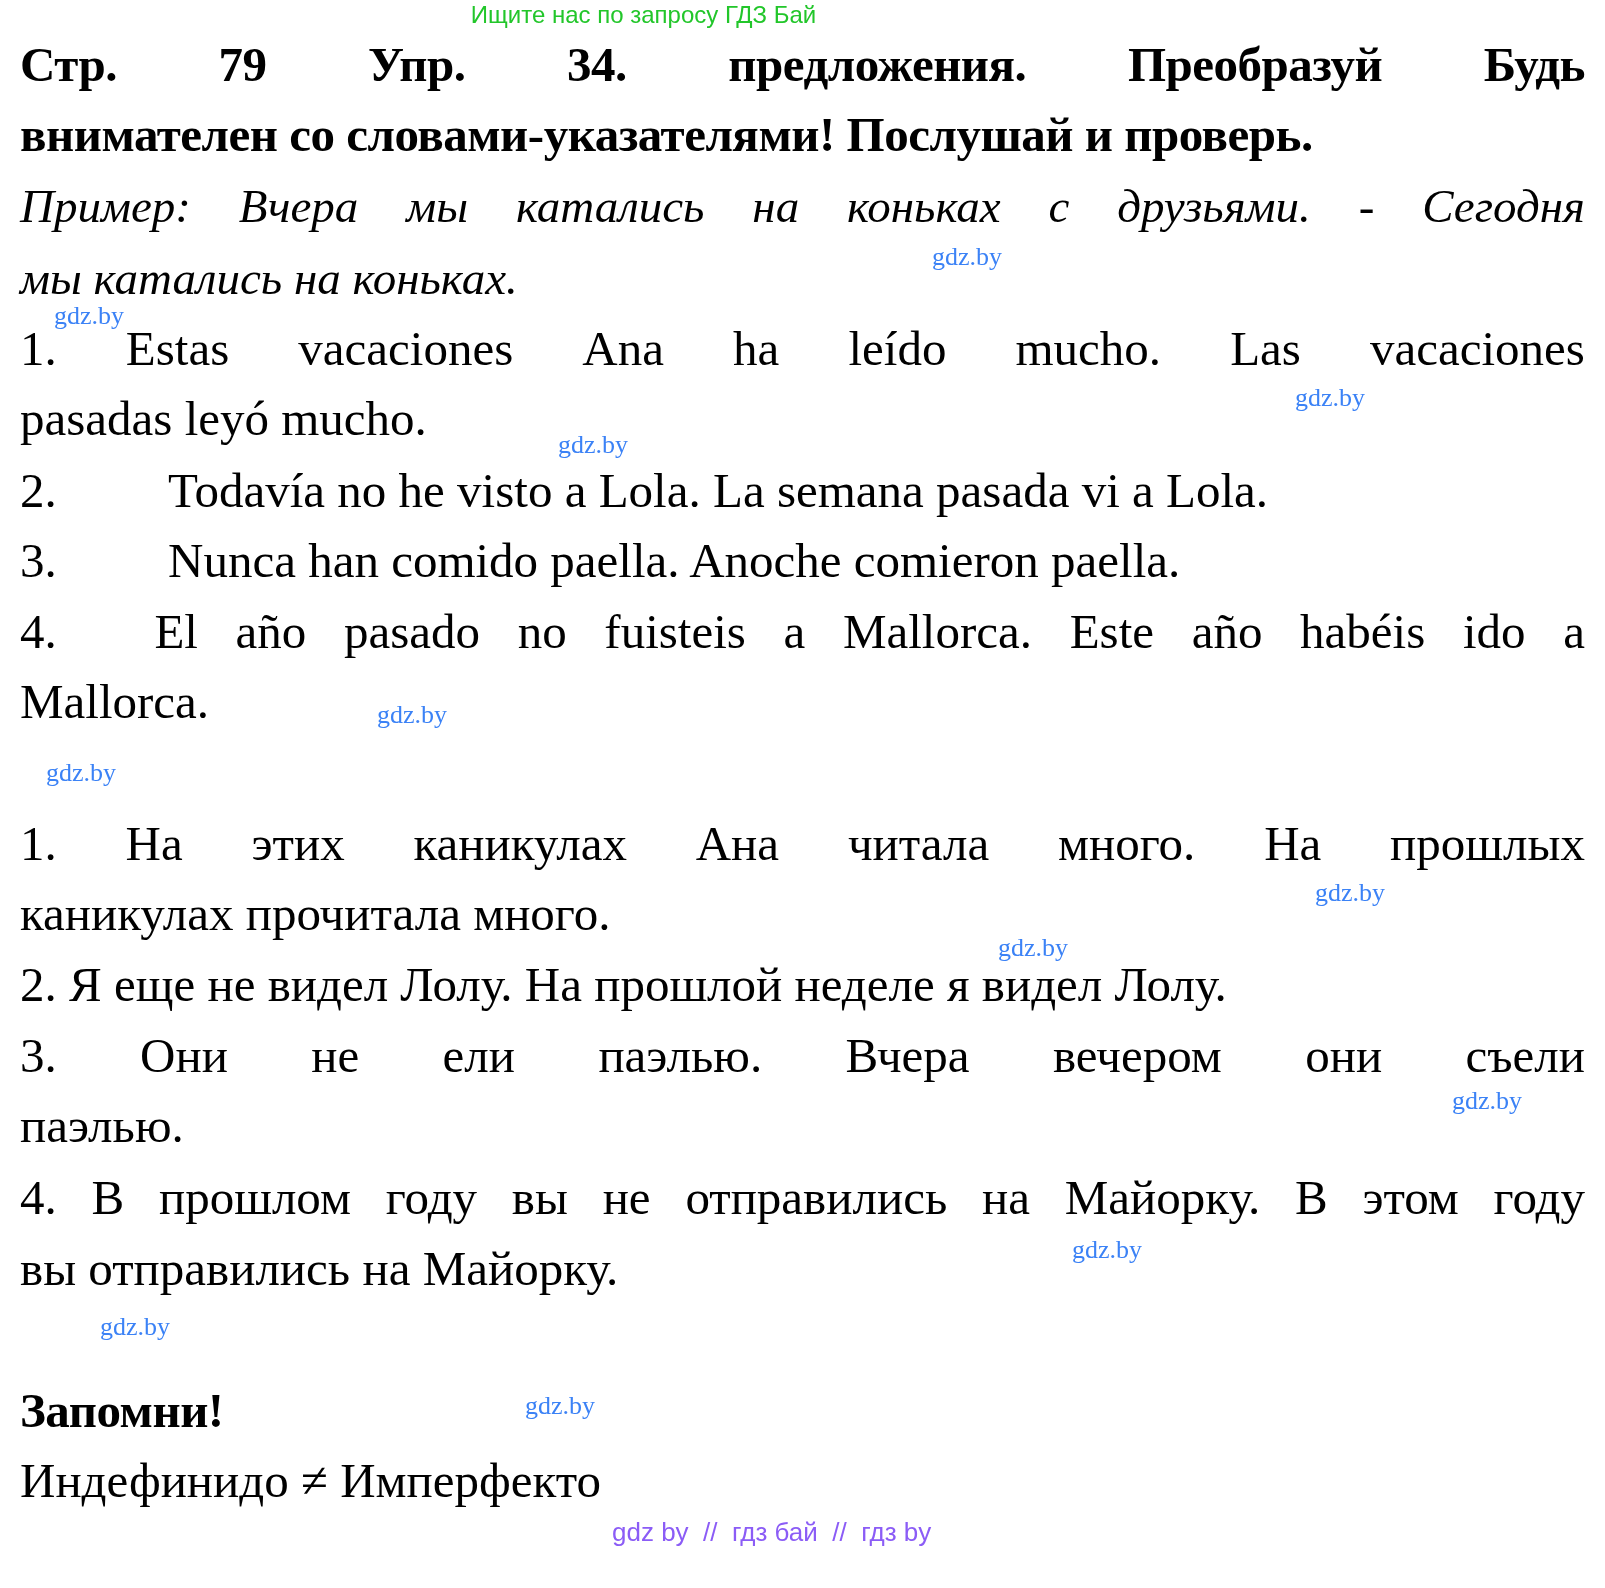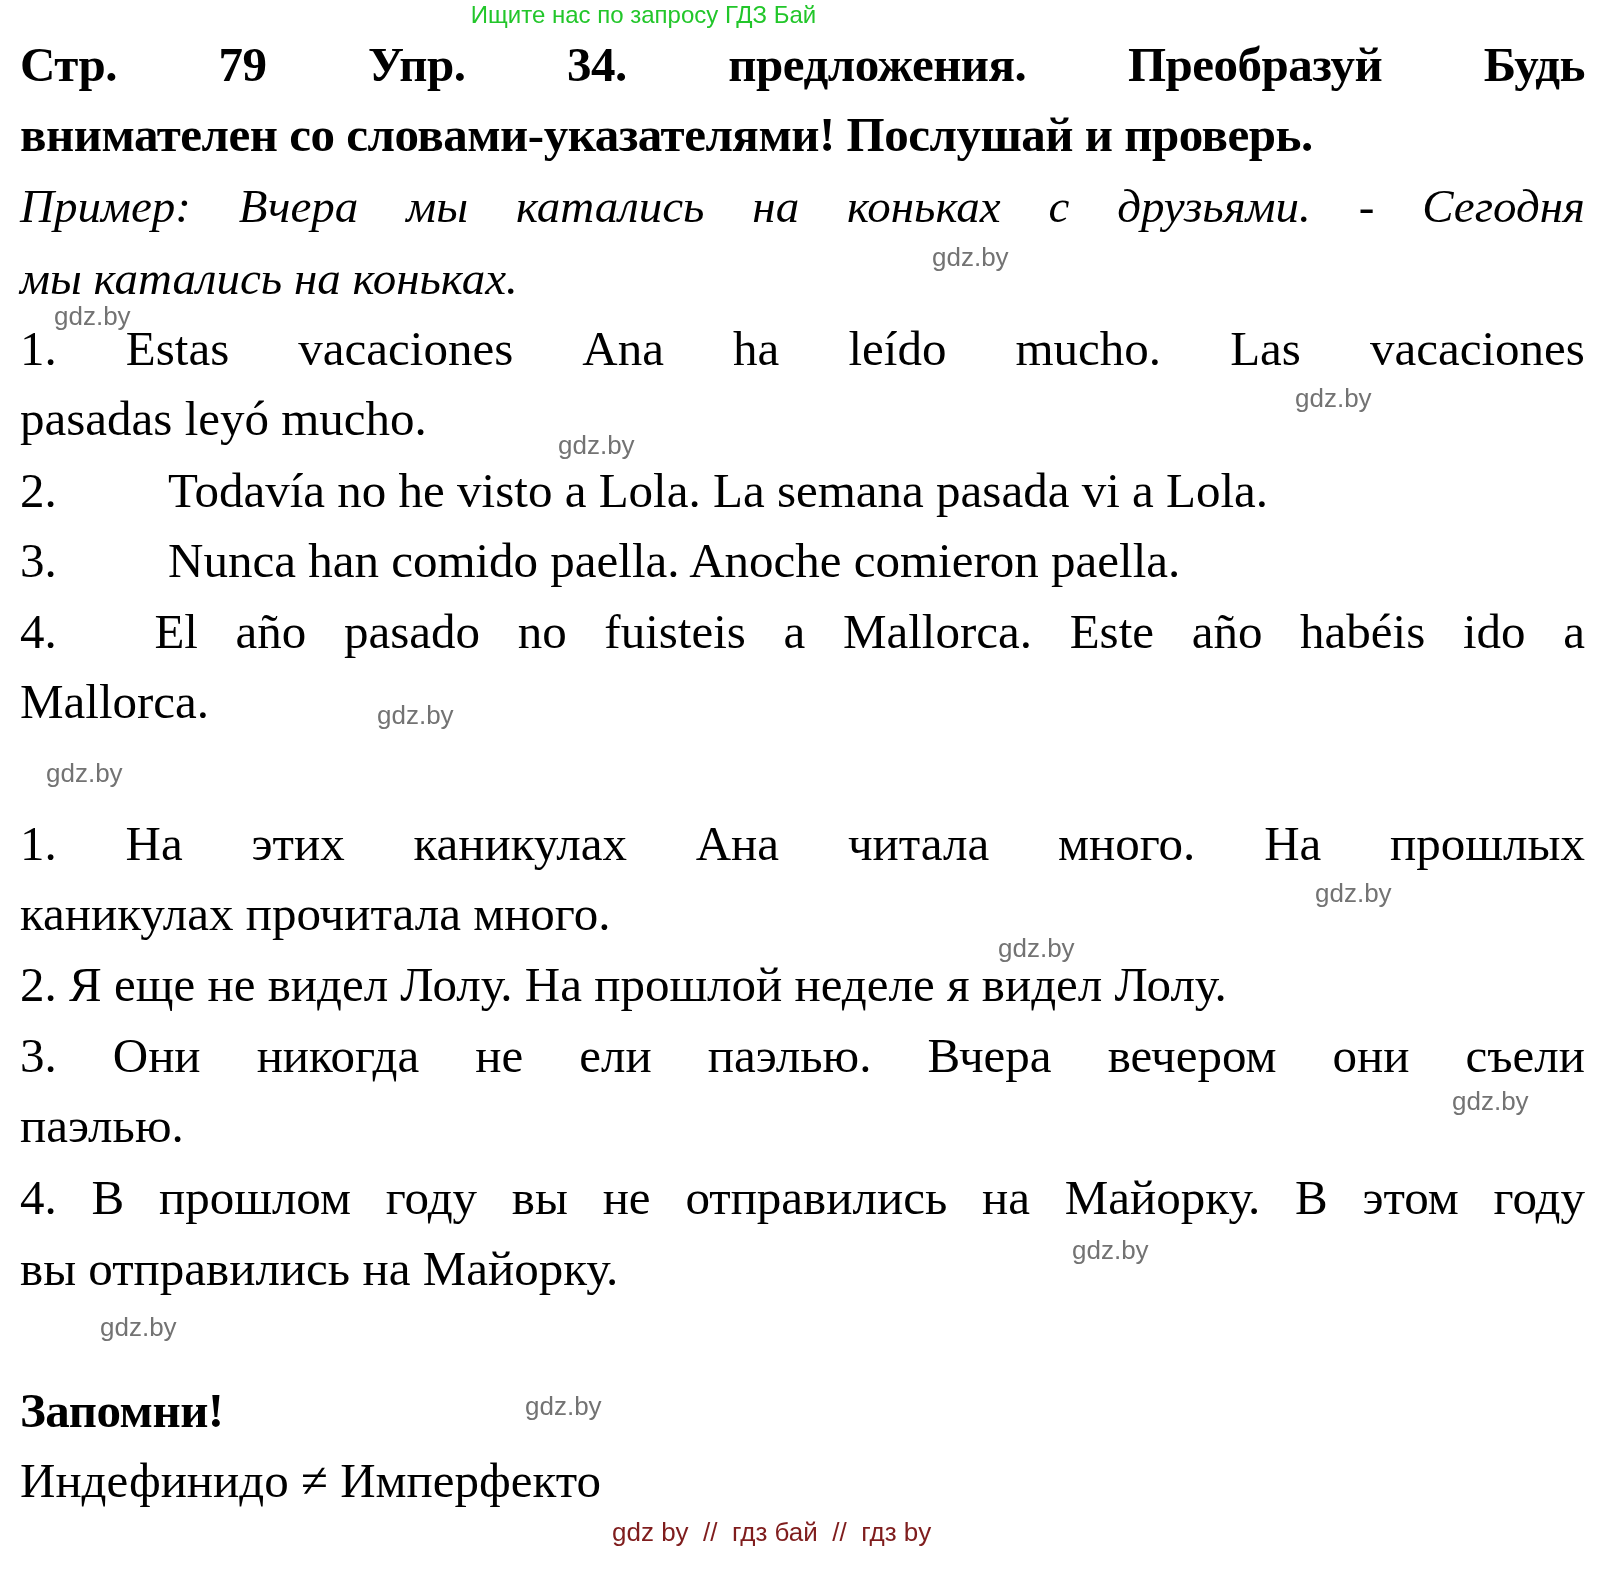--- a/index.html
+++ b/index.html
@@ -50,30 +50,30 @@
     }
     .body-text {
       font-size: 49px;
       line-height: 70px;
     }
     .num-tab {
       display: inline-block;
       width: 148px;
     }
     .wm {
-      font-family: Liberation Sans, sans-serif;
+      font-family: Liberation Serif, serif;
       font-size: 26px;
-      color: #737373;
+      color: #3b82f6;
       line-height: 30px;
       white-space: nowrap;
     }
     .footer {
       font-family: "Liberation Sans", sans-serif;
       font-size: 26px;
-      color: #7f1d1d;
+      color: #8b5cf6;
       white-space: pre;
       line-height: 30px;
     }
   </style>
 </head>
 <body>
 
 <div class="abs top-banner">Ищите нас по запросу ГДЗ Бай</div>
 
 <div class="abs justify-line serif heading" style="top:30px;">
@@ -150,21 +150,20 @@
   <span>На</span>
   <span>прошлых</span>
 </div>
 <div class="abs plain-line serif body-text" style="top:879px;">каникулах прочитала много.</div>
 
 <div class="abs plain-line serif body-text" style="top:950px;">2. Я еще не видел Лолу. На прошлой неделе я видел Лолу.</div>
 
 <div class="abs justify-line serif body-text" style="top:1021px;">
   <span>3.</span>
   <span>Они</span>
-  <span>никогда</span>
   <span>не</span>
   <span>ели</span>
   <span>паэлью.</span>
   <span>Вчера</span>
   <span>вечером</span>
   <span>они</span>
   <span>съели</span>
 </div>
 <div class="abs plain-line serif body-text" style="top:1091px;">паэлью.</div>
 

